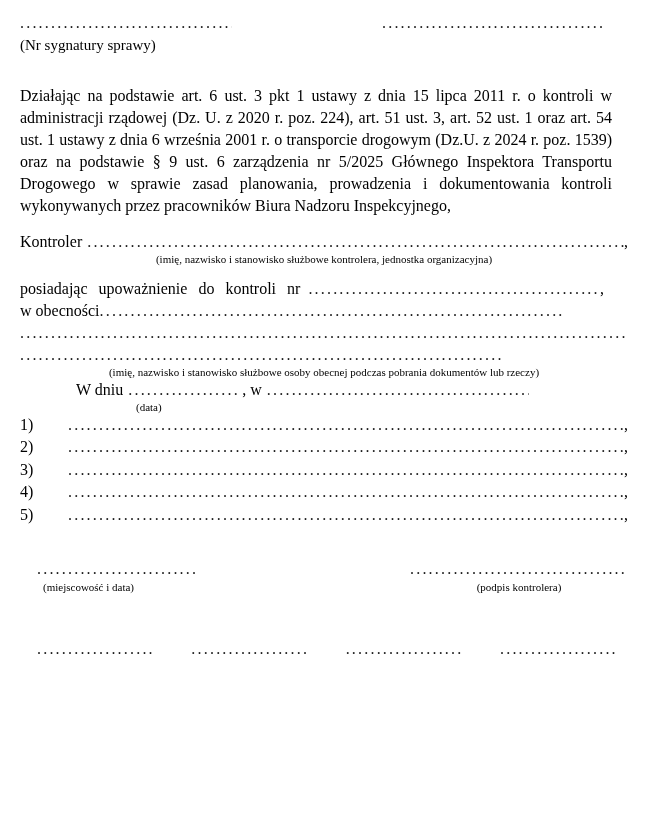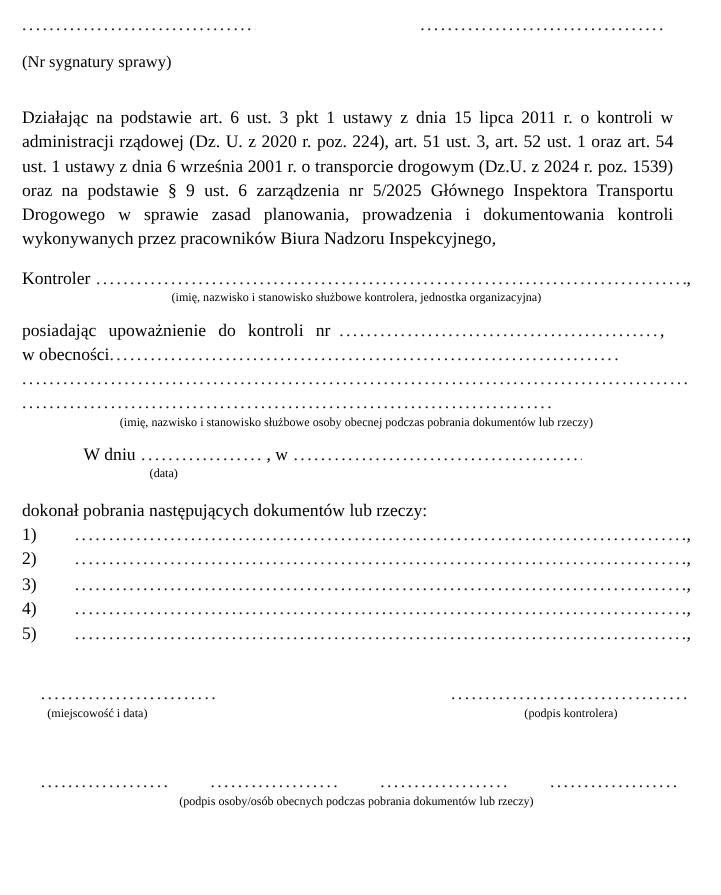--- a/index.html
+++ b/index.html
@@ -27,21 +27,21 @@
   .dotseg  { flex: 0 0 auto; }
   .row { display: flex; align-items: flex-start; line-height: 22px; }
   .line { line-height: 22px; }
 
   
   .hdr { display: flex; justify-content: space-between; align-items: flex-start; }
   .hdr-left  { width: 232px; }
   .hdr-left .dotline { width: 212px; }
   .hdr-right { width: 268px; text-align: center; }
   .hdr-right .dotline { width: 224px; margin: 0 auto; }
-  .hdr-caption { font-size: 15px; line-height: 19px; margin-top: 16px; }
+  .hdr-caption { font-size: 15px; line-height: 19px; margin-top: 4px; }
   .hdr-left .hdr-caption { text-align: left; }
 
   .title {
     margin: 42px 0 0 0;
     font-size: 16px;
     font-weight: bold;
     text-align: center;
     line-height: 22px;
   }
 
@@ -60,21 +60,21 @@
   .kontroler-row { margin-top: 14px; }
   .kontroler-row .lbl { margin-right: 5px; }
 
   .auth-row { margin-top: 12px; padding-right: 24px; }
   .auth-row .lbl { word-spacing: 7px; margin-right: 8px; }
 
   .presence-row { width: 542px; }
   .dot-full  { width: 100%; }
   .dot-short { width: 482px; }
 
-  .date-row { margin-top: 12px; margin-left: 56px; }
+  .date-row { margin-left: 56px; }
   .date-row .sep { margin: 0 5px 0 2px; }
   .date-captions { display: flex; font-size: 11px; line-height: 13px; }
   .date-captions .cap-date  { margin-left: 116px; }
   .date-captions .cap-place { margin-left: 95px; }
 
   .intro { margin-top: 16px; line-height: 22px; }
   .list-row { display: flex; align-items: baseline; line-height: 22.4px; }
   .list-row .num { flex: 0 0 48px; }
 
   .sig1 { display: flex; justify-content: space-between; align-items: flex-start; margin: 34px 0 0 17px; }
@@ -133,21 +133,20 @@
   <div class="row date-row">
     <span>W dniu</span>
     <span class="dotseg" style="width:112px; margin-left:5px;">........................................................................................................................................................................</span>
     <span class="sep">, w</span>
     <span class="dotseg" style="width:262px;">........................................................................................................................................................................</span>
   </div>
   <div class="date-captions">
     <span class="cap-date">(data)</span>
   </div>
 
-  <div class="intro">dokonał pobrania następujących dokumentów lub rzeczy:</div>
 
   <div class="list-row">
     <span class="num">1)</span>
     <span class="dotfill">........................................................................................................................................................................</span>
     <span>,</span>
   </div>
   <div class="list-row">
     <span class="num">2)</span>
     <span class="dotfill">........................................................................................................................................................................</span>
     <span>,</span>
@@ -178,15 +177,14 @@
       <div class="sub-caption">(podpis kontrolera)</div>
     </div>
   </div>
 
   <div class="sig2">
     <span class="dotseg">........................................................................................................................................................................</span>
     <span class="dotseg">........................................................................................................................................................................</span>
     <span class="dotseg">........................................................................................................................................................................</span>
     <span class="dotseg">........................................................................................................................................................................</span>
   </div>
-  <div class="sub-caption sig2-caption">(podpis osoby/osób obecnych podczas pobrania dokumentów lub rzeczy)</div>
 
 </div>
 
 </body></html>

